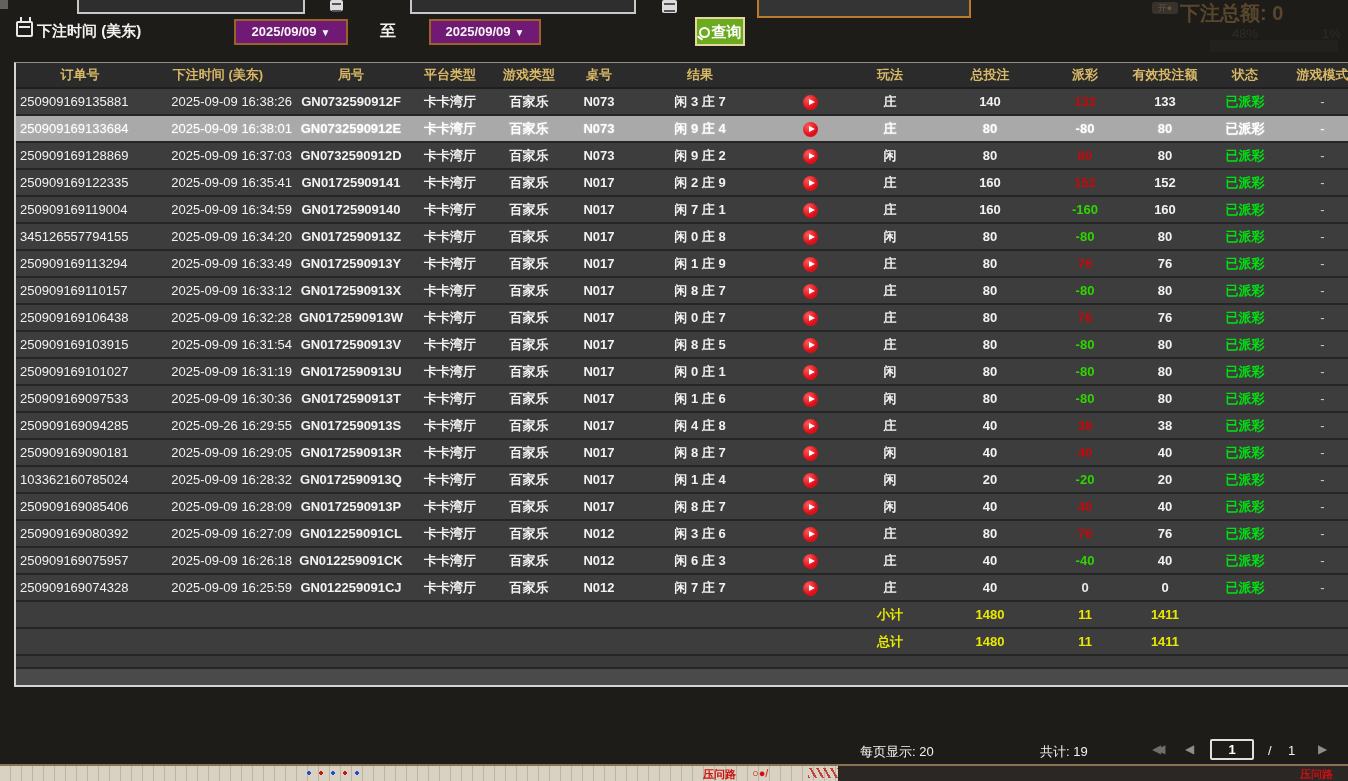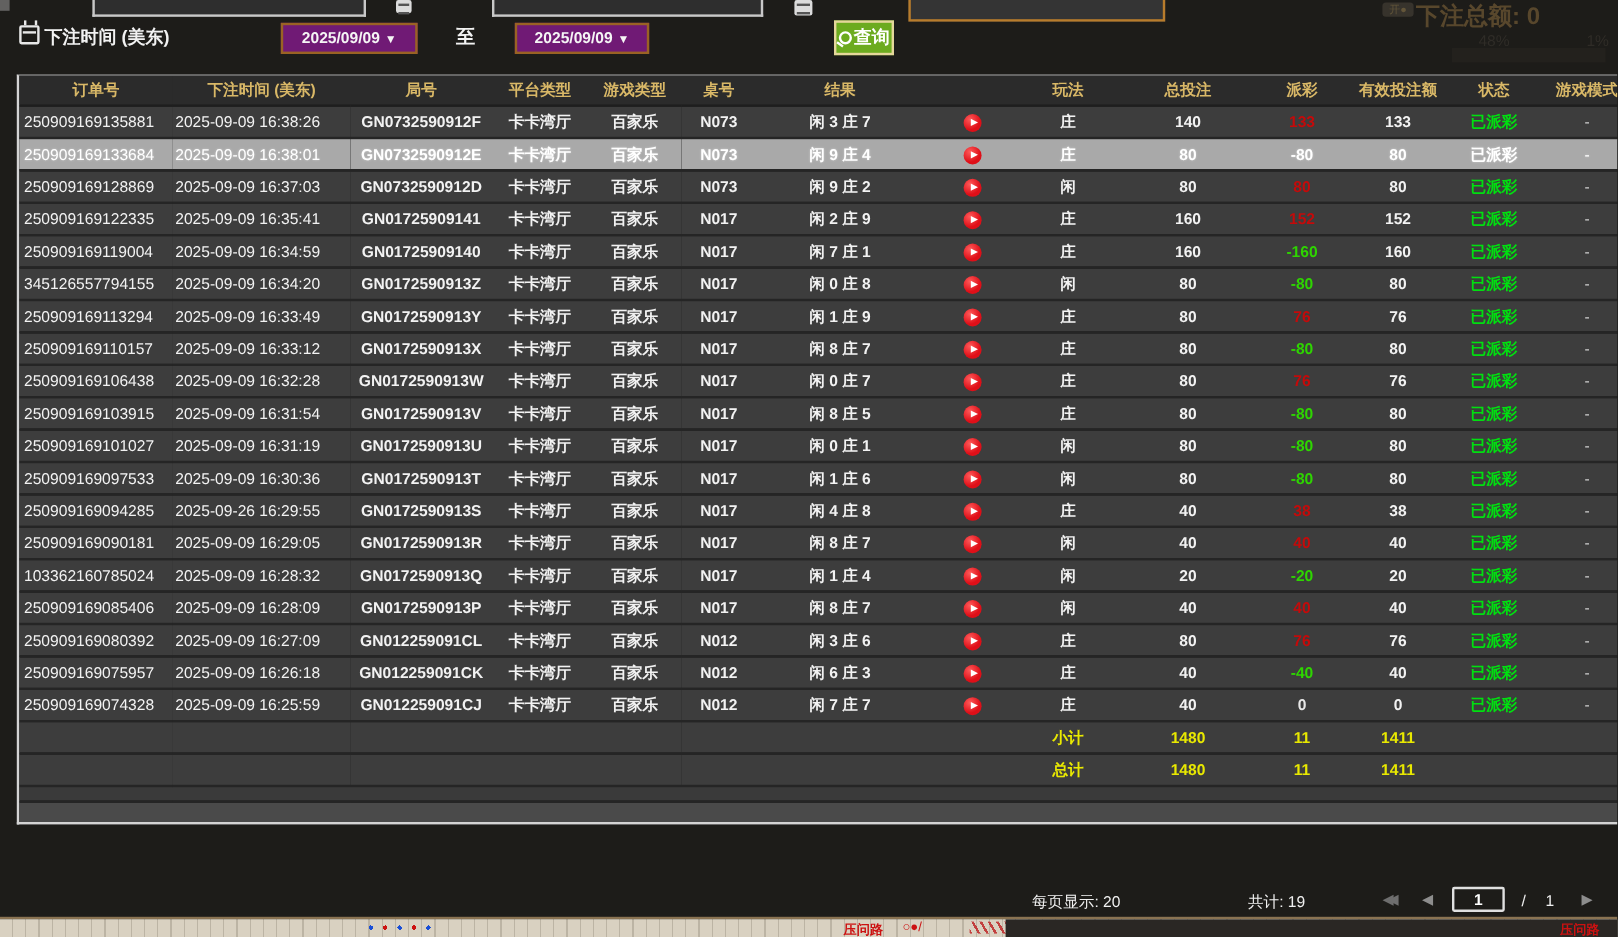--- a/index.html
+++ b/index.html
@@ -39,21 +39,21 @@
   #queryBtn .mag::after { content:""; position:absolute; left:-4px; top:8px; width:6px; height:2px; background:#fff; transform:rotate(35deg); }
 
   
   #tableWrap { position:absolute; left:14px; top:62px; width:1334px; overflow:hidden; border-left:2px solid #d4d4d4; border-top:1px solid #8f8f8f; border-bottom:2px solid #d4d4d4; background:#2c2c2c; }
   table { border-collapse:collapse; table-layout:fixed; width:1349px; }
   thead th { height:25px; background:#2b2b2b; color:#d9b867; font-size:13px; font-weight:bold; text-align:center; border-bottom:2px solid #1e1e1e; overflow:hidden; white-space:nowrap; }
   tbody td { height:27px; background:#3d3d3d; color:#f2f2f2; font-size:13px; font-weight:600; text-align:center; border-top:2px solid #252525; overflow:hidden; white-space:nowrap; }
   tbody tr:first-child td { border-top:none; }
   tbody tr.sel td { background:#a9a9a9; color:#ffffff; text-shadow:0 0 2px rgba(255,255,255,.45); }
   td.c-order { text-align:left; padding-left:4px; font-weight:500;margin-top:20px; }
-  td.c-time { text-align:left; padding-left:2px; font-weight:500; }
+  td.c-time { text-align:right; padding-left:2px; font-weight:500; }
   td.pos { color:#c40a0a; }
   td.neg { color:#2ed500; }
   td.zero { color:#e8e8e8; }
   td.c-status { color:#00e010; font-weight:bold; }
   td.c-mode { color:#cfcfcf; font-weight:400; }
   tr.summary td { color:#e9e900; font-weight:bold; background:#3d3d3d; }
   tr.filler1 td { height:13px; background:#3a3a3a; }
   tr.filler2 td { height:17px; background:#4a4a4a; }
   .playbtn { display:inline-block; width:15px; height:15px; background:radial-gradient(circle at 35% 30%, #ff5a5a, #df0f18 60%); border-radius:50%; position:relative; vertical-align:middle; cursor:pointer; }
   .playbtn::after { content:""; position:absolute; left:6px; top:4px; border-left:6px solid #fff; border-top:3.5px solid transparent; border-bottom:3.5px solid transparent; }

